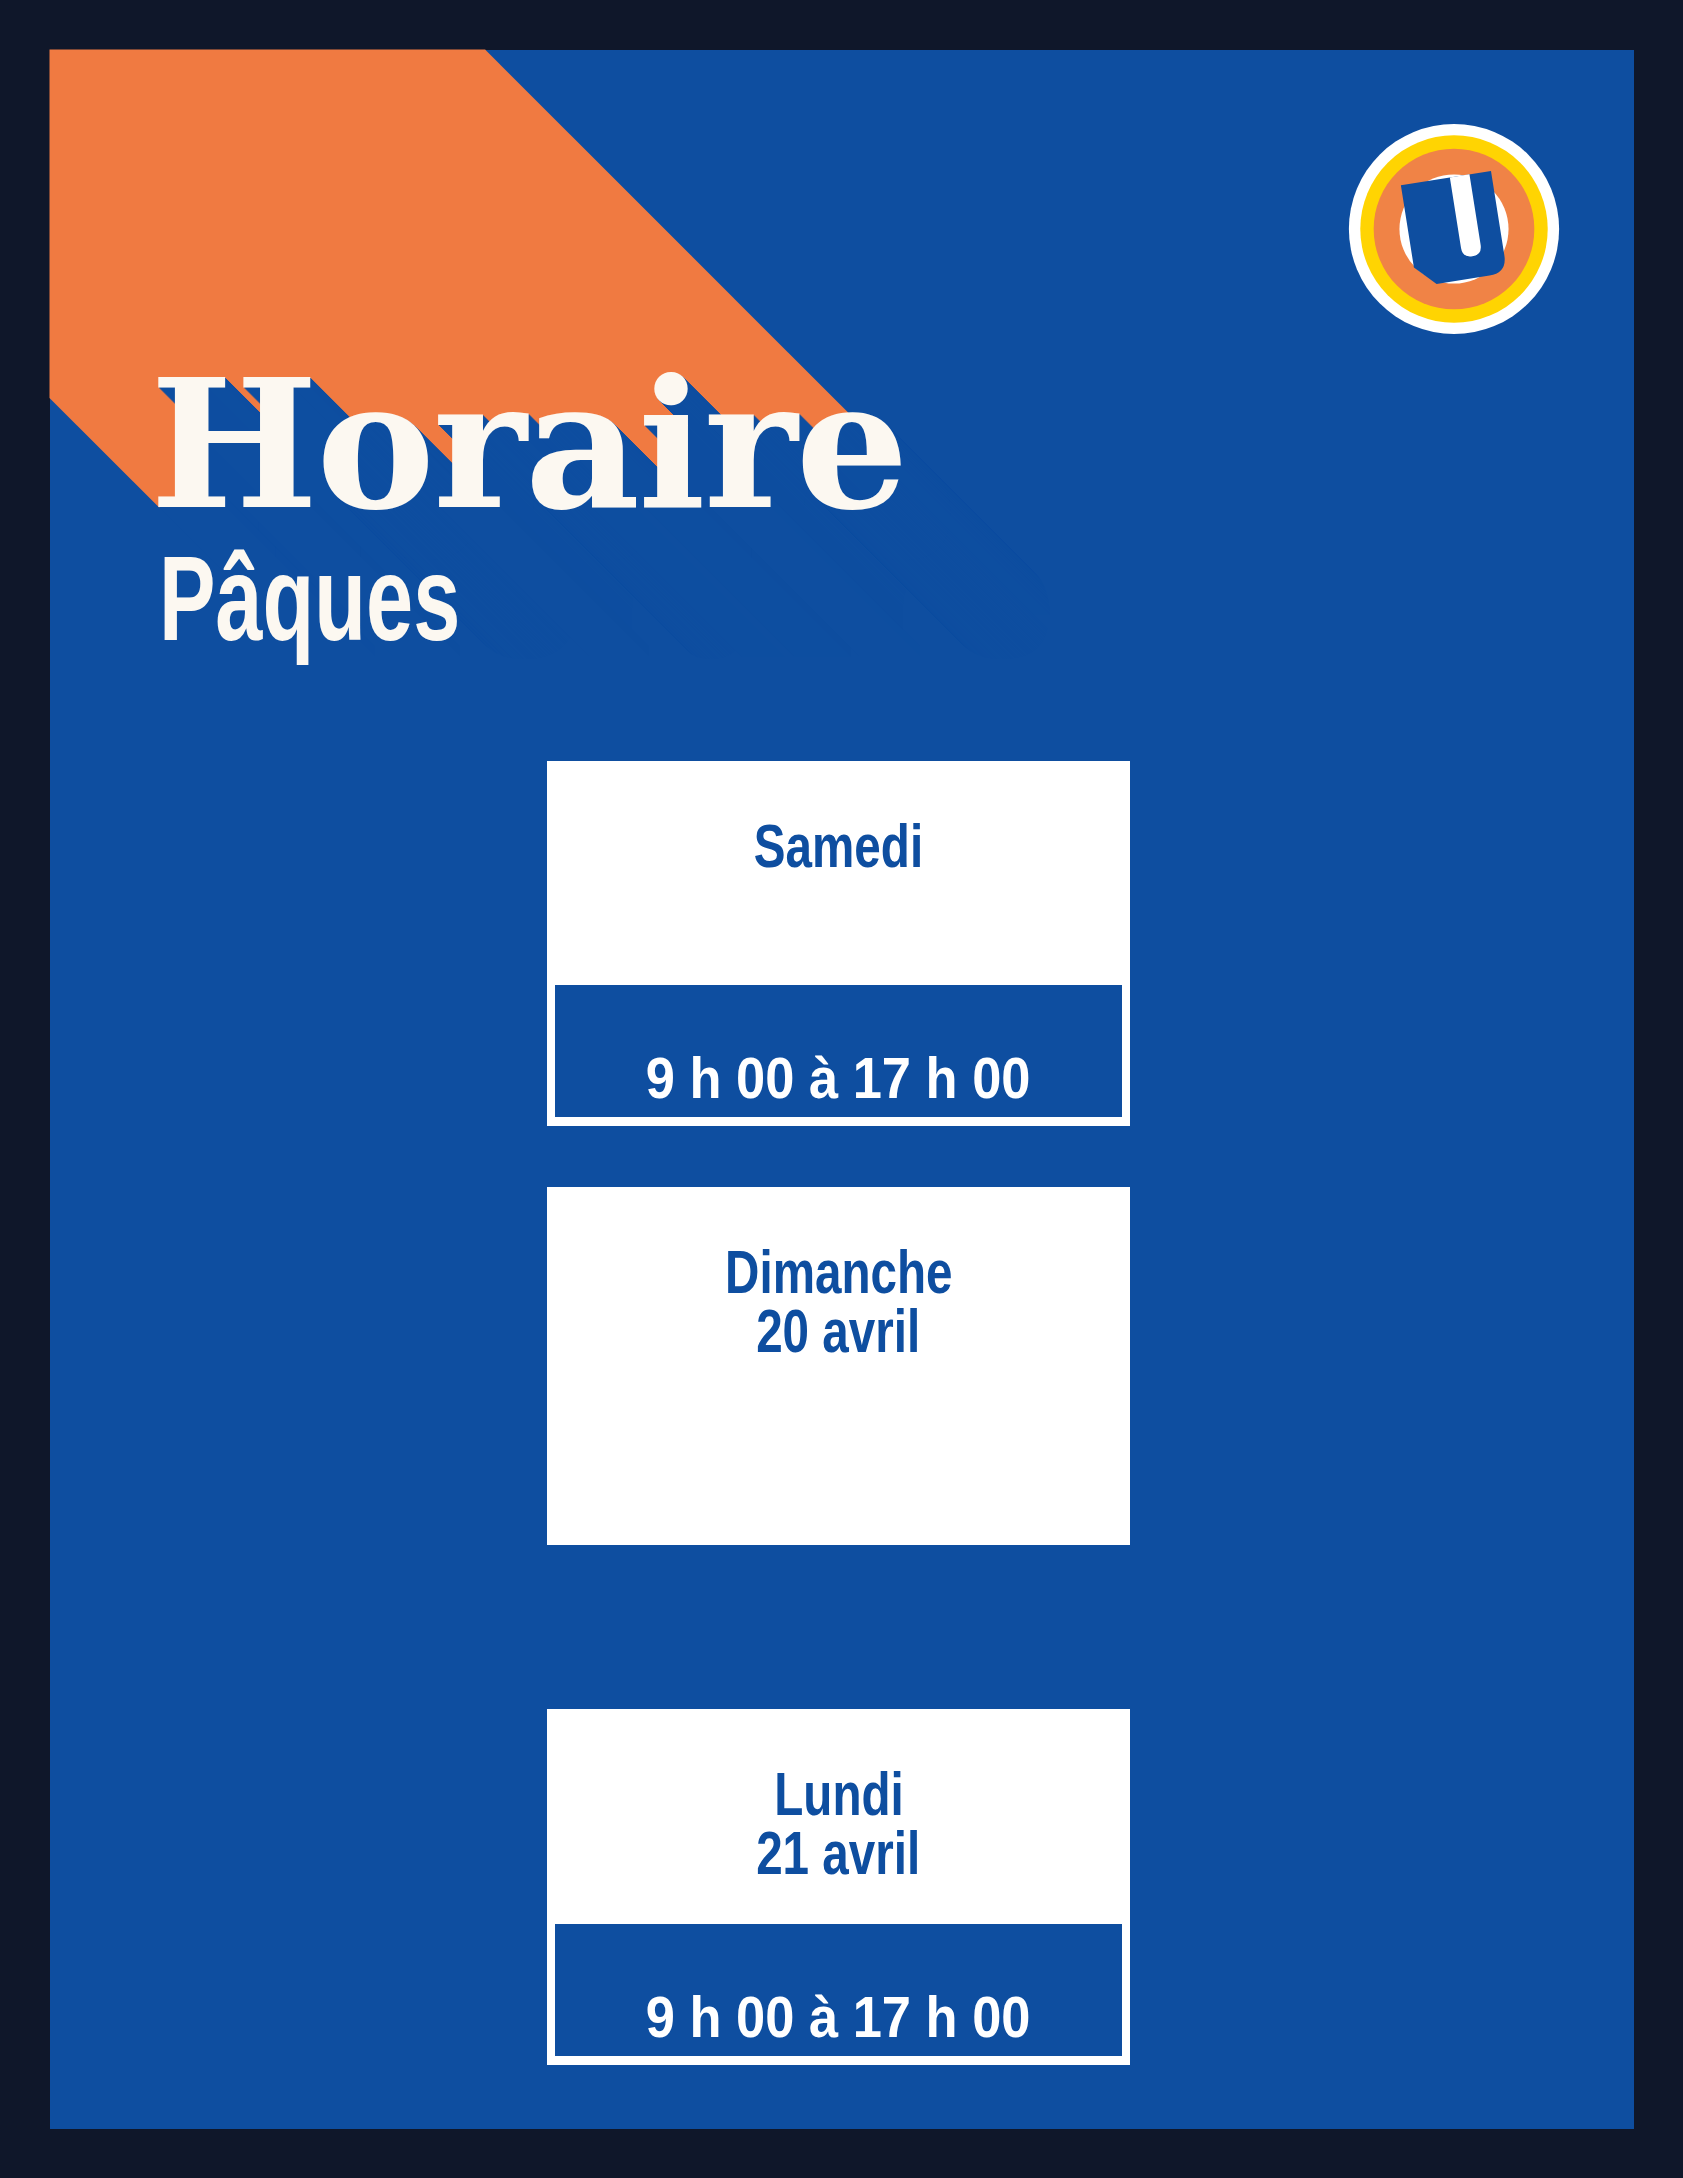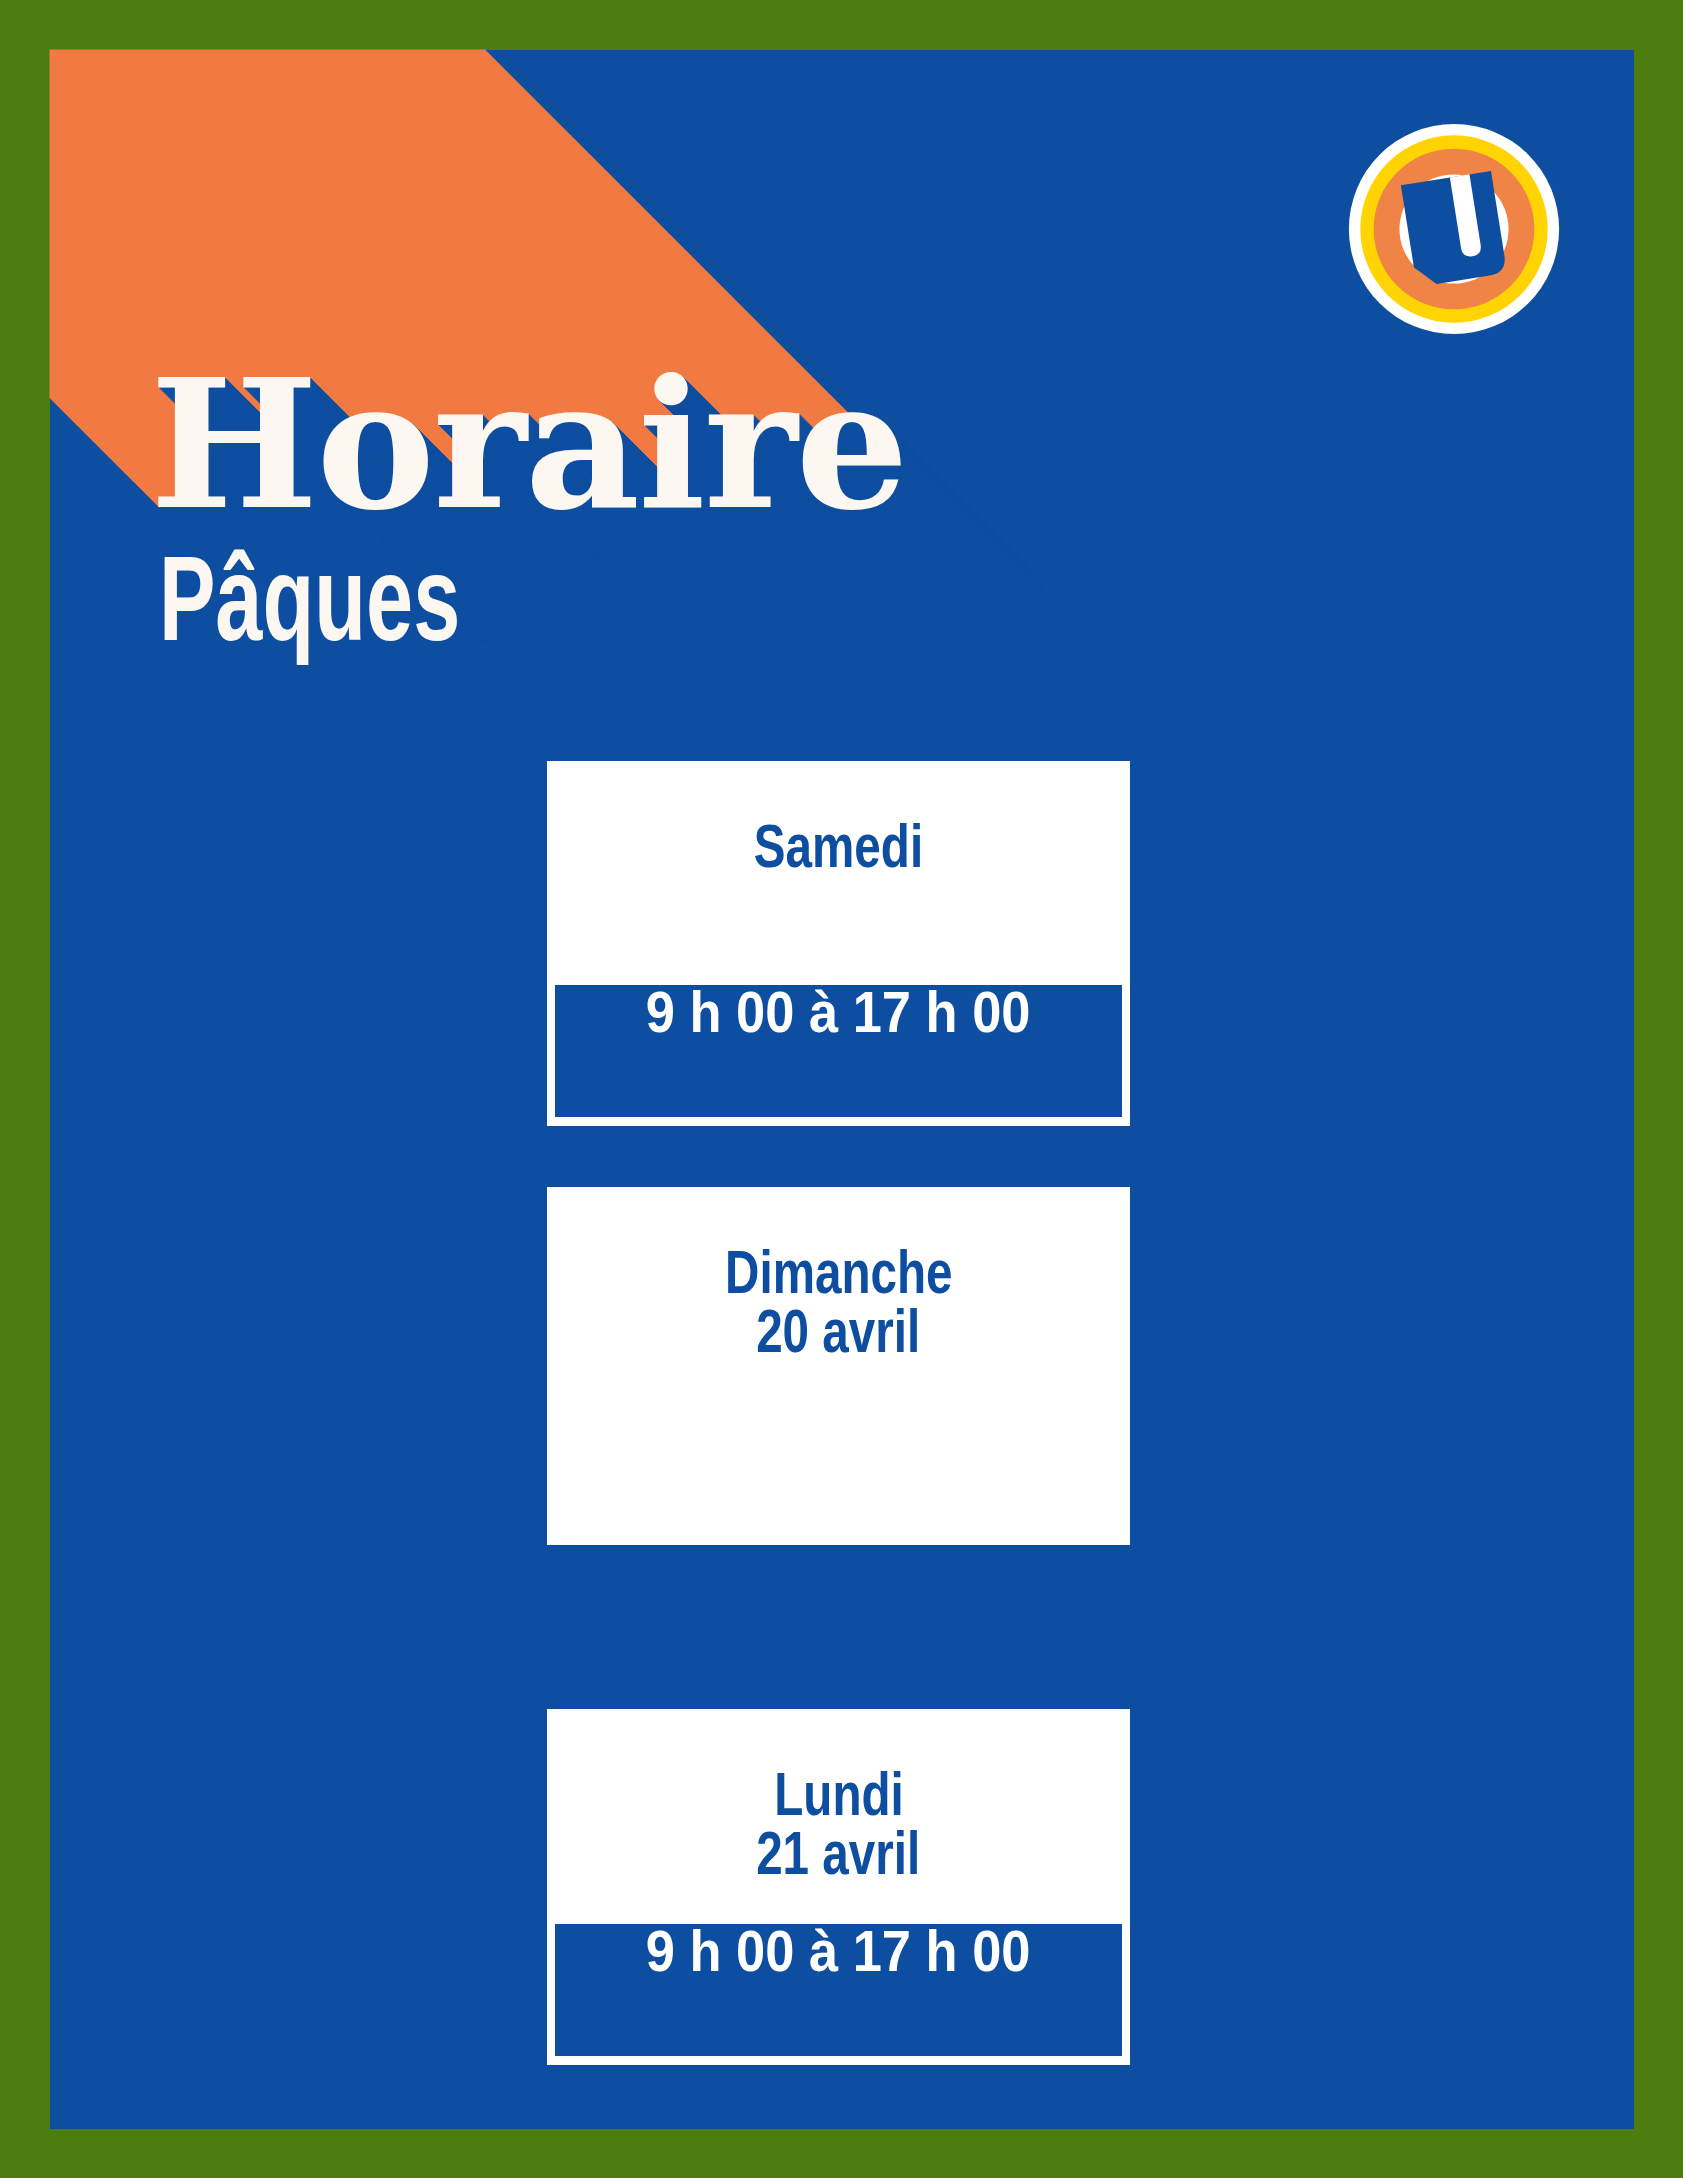--- a/index.html
+++ b/index.html
@@ -1,16 +1,16 @@
 <!DOCTYPE html>
 <html style="--blue: #0E4EA0; --orange: #F07A41; --logo-orange: #F08346; --yellow: #FFD402; --cream: #FCF8F1;"><head>
 <meta charset="utf-8">
 <style>
   html,body{margin:0;padding:0;background:#ffffff;}
-  .page{position:relative;width:1683px;height:2178px;background:#4d7c0f;overflow:hidden;
+  .page{position:relative;width:1683px;height:2178px;background:#0f172a;overflow:hidden;
         font-family:"Liberation Sans",sans-serif;}
   .canvas{position:absolute;left:50px;top:50px;width:1584px;height:2079px;
           background:var(--blue,#0E4EA0);}
   
   .band{position:absolute;left:0;top:0;width:1683px;height:2178px;pointer-events:none;}
   
   .title{position:absolute;left:150px;top:356px;margin:0;
          font-family:"DejaVu Serif",serif;font-weight:bold;
          font-size:178px;line-height:178px;letter-spacing:-2px;
          color:var(--cream,#FCF8F1);white-space:nowrap;}
@@ -23,21 +23,21 @@
   
   .card{position:absolute;left:547px;width:583px;background:#ffffff;}
   .card-1{top:745px;height:365px;margin-top:16px;}
   .card-2{top:1187px;height:358px;}
   .card-3{top:1709px;height:356px;}
   .card-day{padding-top:56px;text-align:center;color:var(--blue,#0E4EA0);
             font-weight:bold;white-space:nowrap;}
   .day-line{display:block;font-size:61px;line-height:59px;}
   .day-line>span{display:inline-block;transform:scaleX(.78);}
   .hours-bar{position:absolute;left:8px;right:8px;bottom:9px;height:132px;
-             background:var(--blue,#0E4EA0);display:flex;align-items:flex-start;justify-content:center;
+             background:var(--blue,#0E4EA0);display:flex;align-items:flex-end;justify-content:center;
              white-space:nowrap;}
   .hours{color:#ffffff;font-weight:bold;display:inline-block;font-size:57px;
          transform:translateY(-6px) scaleX(.92);}
   .hours.hours-closed{font-size:60px;transform:translateY(-6px) scaleX(.78);}
 </style>
 </head>
 <body>
 
 <div class="page">
   <div class="canvas"></div>

